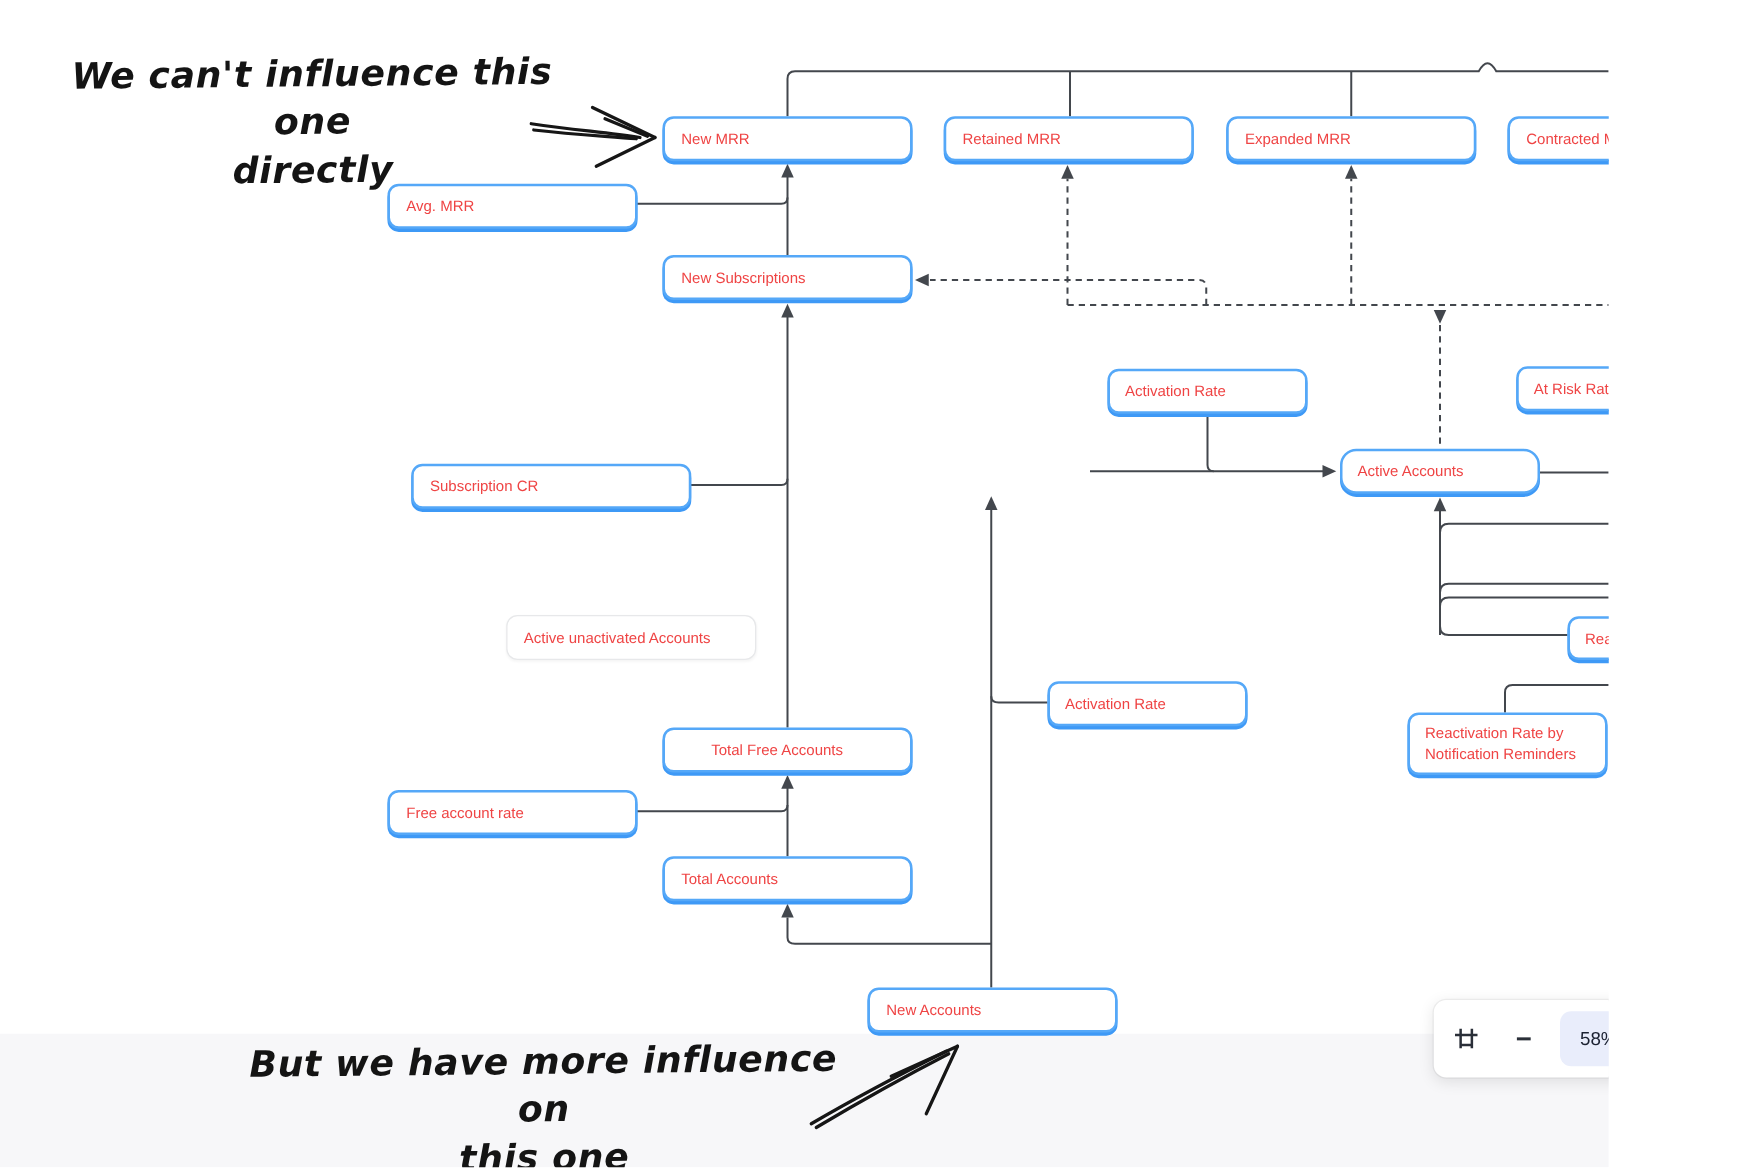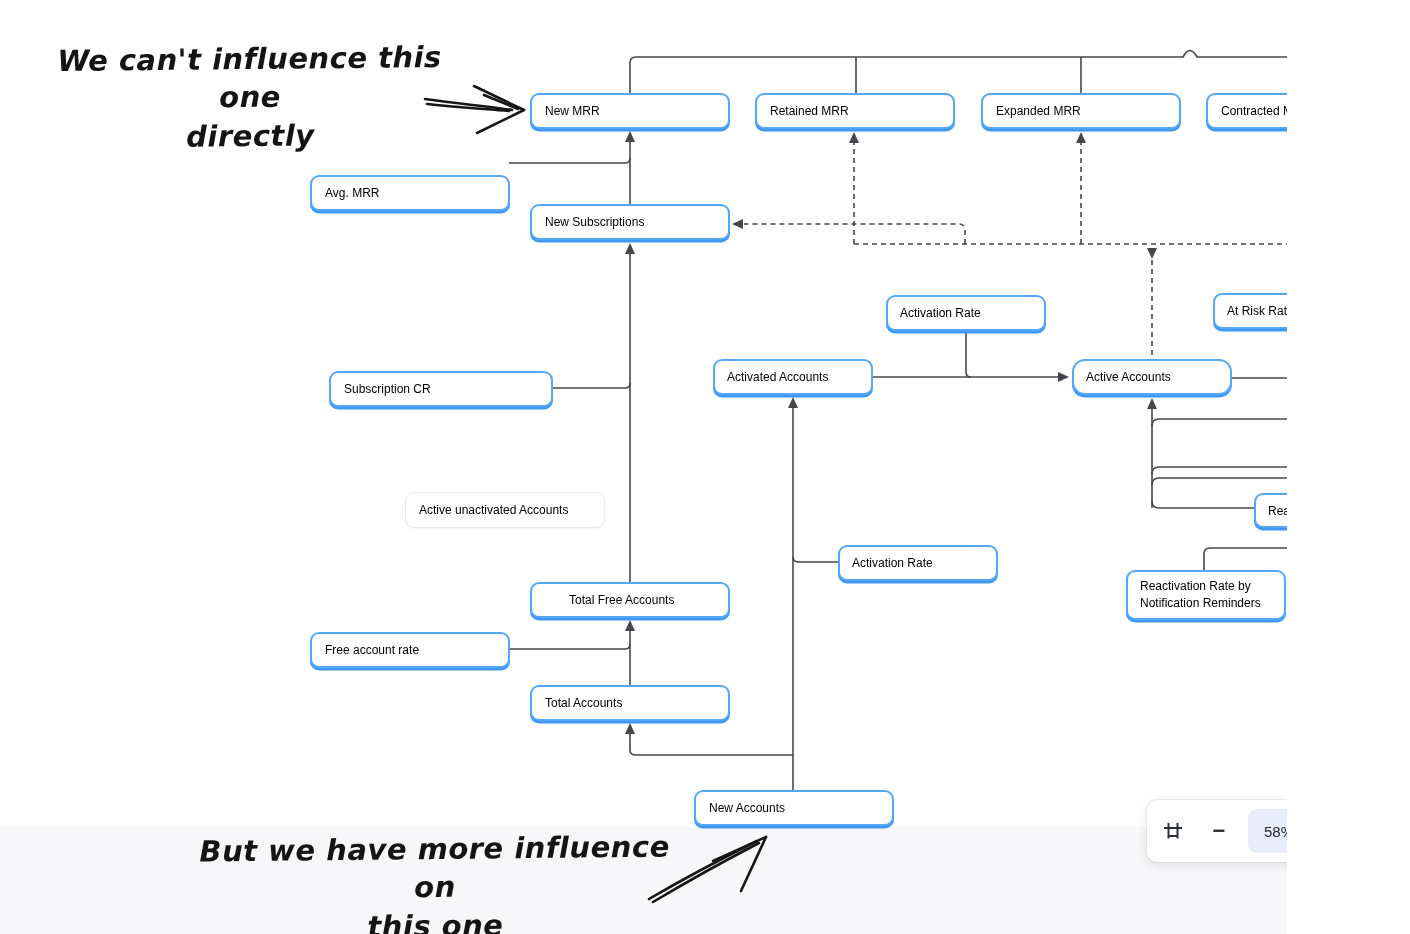--- a/index.html
+++ b/index.html
@@ -7,21 +7,21 @@
   #stage{position:relative;width:1410px;height:934px;background:#ffffff;}
   
   #canvas{position:absolute;left:0;top:0;width:1287px;height:934px;overflow:hidden;background:#fff;}
   #bottomBand{position:absolute;left:0;top:827px;width:1287px;height:107px;background:#f7f7f9;}
   svg.layer{position:absolute;left:0;top:0;}
   
   .nd{position:absolute;box-sizing:border-box;background:#fff;
       border:2px solid #55a8f8;border-radius:9px;
       box-shadow:0 2.5px 0 #3e99f6;
       display:flex;align-items:center;padding:0 13px;
-      font-size:12px;color:#000000;white-space:nowrap;overflow:hidden;}
+      font-size:12px;color:#ef4444;white-space:nowrap;overflow:hidden;}
   .nd.small{padding:0 12px;}
   .nd.gray{border:1.5px solid #e7e8ea;box-shadow:0 1px 2px rgba(0,0,0,.04);}
   .nd.twoline{white-space:normal;line-height:1.45;}
   
   .note{position:absolute;font-family:"DejaVu Sans",sans-serif;font-style:italic;font-weight:bold;
         font-size:29px;color:#141414;text-align:center;line-height:1.32;letter-spacing:.5px;
         transform:rotate(-.6deg);}
   
   #toolbar{position:absolute;left:1147px;top:800px;width:200px;height:62px;background:#fff;
            border-radius:10px;box-shadow:0 0 0 1px rgba(0,0,0,.05),0 3px 12px rgba(0,0,0,.10);
@@ -106,25 +106,24 @@
         <path d="M653,902 C690,880 728,859 759,843"></path>
         <path d="M766,837 L713,861"></path>
         <path d="M766,837 L741,891"></path>
       </g>
     </svg>
 
     <div class="nd" style="left:530px;top:93px;width:200px;height:36px;">New MRR</div>
     <div class="nd" style="left:755px;top:93px;width:200px;height:36px;text-align:center;">Retained MRR</div>
     <div class="nd" style="left:981px;top:93px;width:200px;height:36px;">Expanded MRR</div>
     <div class="nd" style="left:1206px;top:93px;width:200px;height:36px;">Contracted MRR</div>
-    <div class="nd" style="left:310px;top:147px;width:200px;height:36px;margin-top:28px;">Avg. MRR</div>
+    <div class="nd" style="left:310px;top:147px;width:200px;height:36px;">Avg. MRR</div>
     <div class="nd" style="left:530px;top:204px;width:200px;height:36px;">New Subscriptions</div>
     <div class="nd" style="left:329px;top:371px;width:224px;height:36px;">Subscription CR</div>
     <div class="nd gray" style="left:405px;top:492px;width:200px;height:36px;">Active unactivated Accounts</div>
-    <div class="nd small" style="left:713px;top:359px;width:160px;height:36px;">Activated Accounts</div>
     <div class="nd small" style="left:886px;top:295px;width:160px;height:36px;">Activation Rate</div>
     <div class="nd small" style="left:1072px;top:359px;width:160px;height:36px;border-radius:13px;">Active Accounts</div>
     <div class="nd small" style="left:1213px;top:293px;width:160px;height:36px;">At Risk Rate</div>
     <div class="nd small" style="left:838px;top:545px;width:160px;height:36px;">Activation Rate</div>
     <div class="nd small" style="left:1254px;top:493px;width:160px;height:35px;">Reactivated Accounts</div>
     <div class="nd small twoline" style="left:1126px;top:570px;width:160px;height:50px;">
       <div>
         <div>Reactivation Rate by</div>
         <div>Notification Reminders</div>
       </div>

